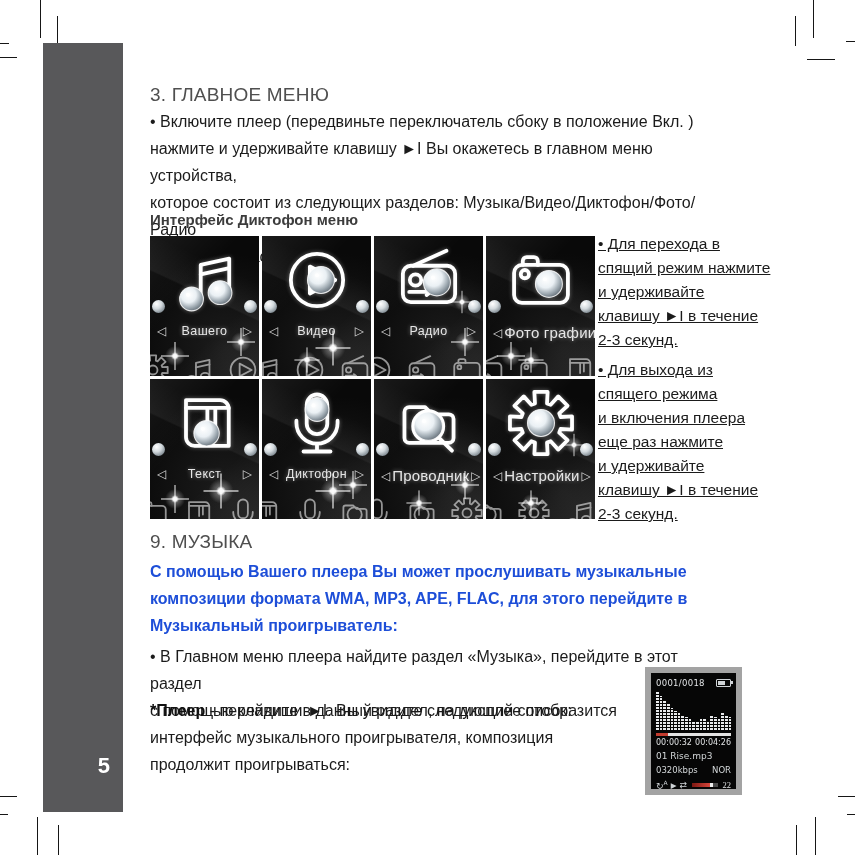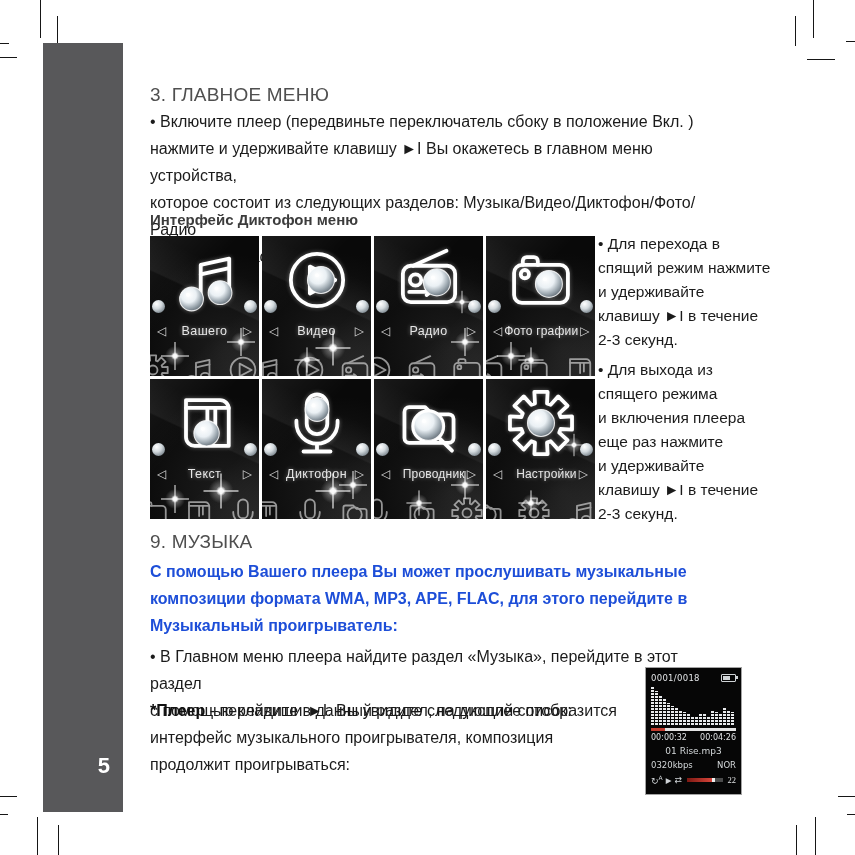--- a/index.html
+++ b/index.html
@@ -8,71 +8,71 @@
   .mark{position:absolute;background:#161616;}
   .sidebar{position:absolute;left:43px;top:43px;width:80px;height:769px;background:#58585a;}
   .pagenum{position:absolute;right:13px;bottom:33px;font-size:22px;font-weight:bold;color:#fff;
            font-family:"Liberation Sans",sans-serif;}
   h1.sec{position:absolute;margin:0;font-size:19px;font-weight:normal;color:#4f4f4f;letter-spacing:.2px;}
   .subhead{position:absolute;margin:0;font-size:15px;font-weight:bold;color:#3c3c3c;}
   .body{position:absolute;margin:0;font-size:16px;line-height:27px;color:#1b1b1b;white-space:pre-line;}
   .body b{color:#111;}
   .bold{font-weight:bold;color:#1d4ed8;}
   .notes{position:absolute;left:598px;top:232px;width:215px;}
-  .notes p{margin:0 0 6px 0;font-size:15.5px;line-height:24px;color:#1b1b1b;white-space:pre-line;}
+  .notes p{margin:0 0 6px 0;font-size:15.5px;line-height:24px;color:#1b1b1b;white-space:pre-line;text-decoration:underline;}
   
   .grid{position:absolute;left:150px;top:236px;display:grid;
         grid-template-columns:repeat(4,109px);grid-auto-rows:140px;gap:3px;}
   .tile{position:relative;overflow:hidden;background:#0d0d0d;
         background-image:
           linear-gradient(133deg, rgba(255,255,255,.07), transparent 38%),
           linear-gradient(318deg, rgba(255,255,255,.09), transparent 34%),
           linear-gradient(25deg, transparent 55%, rgba(255,255,255,.05) 56%, transparent 75%),
           radial-gradient(circle at 70% 80%, #1c1c1c, #090909 70%);}
   .tile svg path,.tile svg rect,.tile svg ellipse{fill:none;stroke:#fff;stroke-width:2.4;
         stroke-linecap:round;stroke-linejoin:round;}
   .tile svg .o{fill:none;stroke:#fff;stroke-width:2.4;}
   .tile svg .d{stroke:rgba(255,255,255,.85);stroke-width:.7;}
   .tile svg .d2{stroke:none;}
   .main-ic{position:absolute;left:50%;top:6px;transform:translateX(-50%);width:76px;height:76px;
            filter:drop-shadow(0 0 2px rgba(255,255,255,.35));}
   .lblrow{position:absolute;left:0;right:0;top:88px;display:flex;align-items:center;padding:0 7px;gap:2px;}
   .arr{font-size:12px;color:#d8d8d8;line-height:1;}
   .lbl{flex:1;text-align:center;font-size:12.5px;color:#e6e6e6;letter-spacing:.4px;
        text-shadow:0 0 4px rgba(255,255,255,.45);white-space:nowrap;}
-  .lbl.sm{font-size:12px;letter-spacing:.2px;text-align:right;}
+  .lbl.sm{font-size:15px;letter-spacing:.2px;text-align:right;}
   .strip{position:absolute;bottom:-12px;left:-15px;display:flex;gap:9px;opacity:.55;}
   .strip svg{width:36px;height:36px;flex:0 0 auto;}
   .side-dia{position:absolute;top:64px;width:13px;height:13px;border-radius:50%;
         background:radial-gradient(circle at 35% 30%, #fff, #d3dade 40%, #8a949b 72%, #49525a);}
   .side-dia.l{left:2px;} .side-dia.r{right:2px;}
   .sparkle{position:absolute;width:28px;height:28px;pointer-events:none;
         background:
           radial-gradient(circle, rgba(255,255,255,.95) 0 2px, rgba(255,255,255,.3) 4px, transparent 10px),
           linear-gradient(to right, transparent 46%, rgba(255,255,255,.85) 50%, transparent 54%),
           linear-gradient(to bottom, transparent 46%, rgba(255,255,255,.85) 50%, transparent 54%);}
   .sp0{left:10%;bottom:6px;} .sp1{left:52%;bottom:14px;transform:scale(1.25);}
   .sp2{right:4%;bottom:20px;} .sp3{left:28%;bottom:2px;transform:scale(.9);}
   .sp4{left:68%;top:52px;transform:scale(.8);}
   
   .player{position:absolute;left:645px;top:667px;width:97px;height:128px;box-sizing:border-box;
-          background:#060606;border:1px solid #a3a3a3;padding:5px 5px 4px;color:#d9dcde;
+          background:#060606;border:6px solid #a3a3a3;padding:5px 5px 4px;color:#d9dcde;
           font-family:"DejaVu Sans",sans-serif;}
   .p-row{display:flex;justify-content:space-between;align-items:center;}
   .p-counter{font-size:8.5px;letter-spacing:.3px;color:#e2e4e6;}
   .batt{position:relative;width:13px;height:6px;border:1px solid #cfd3d6;border-radius:1px;}
   .batt::after{content:"";position:absolute;right:-3px;top:1px;width:2px;height:3px;background:#cfd3d6;}
   .batt i{position:absolute;left:1px;top:1px;bottom:1px;width:55%;background:#cfd3d6;}
   .eq{height:38px;margin-top:4px;display:flex;align-items:flex-end;gap:1px;}
   .eq i{width:3px;background-color:#e8eaec;
         background-image:repeating-linear-gradient(to top,#e8eaec 0 2px,#060606 2px 3px);}
   .progress{height:3px;background:#e3e3e3;margin-top:3px;position:relative;}
   .pfill{position:absolute;left:0;top:0;height:100%;width:16%;background:#c23b2e;}
   .times{font-size:8px;margin-top:2px;color:#e0e2e4;}
-  .track{text-align:center;font-size:9px;margin-top:4px;color:#d3d7d9;}
+  .track{font-size:9px;margin-top:4px;color:#d3d7d9;}
   .meta{font-size:8.5px;margin-top:4px;color:#d3d7d9;}
   .controls{display:flex;align-items:center;margin-top:4px;font-size:9px;color:#cfd3d6;gap:3px;}
   .ctl-rep{font-size:9px;} .ctl-rep s{font-size:6px;text-decoration:none;vertical-align:super;}
   .ctl-play{font-size:7.5px;} .ctl-shuf{font-size:9px;}
   .vol{flex:1;height:4px;background:#4a4a4a;margin:0 2px;position:relative;}
   .vfill{position:absolute;left:0;top:0;height:100%;width:70%;
          background:linear-gradient(to right,#7c1812,#d6453a);}
   .vol::after{content:"";position:absolute;left:70%;top:0;width:3px;height:100%;background:#eee;}
   .vnum{font-size:8.5px;color:#e0e2e4;font-family:Liberation Serif, serif;}
 </style>

